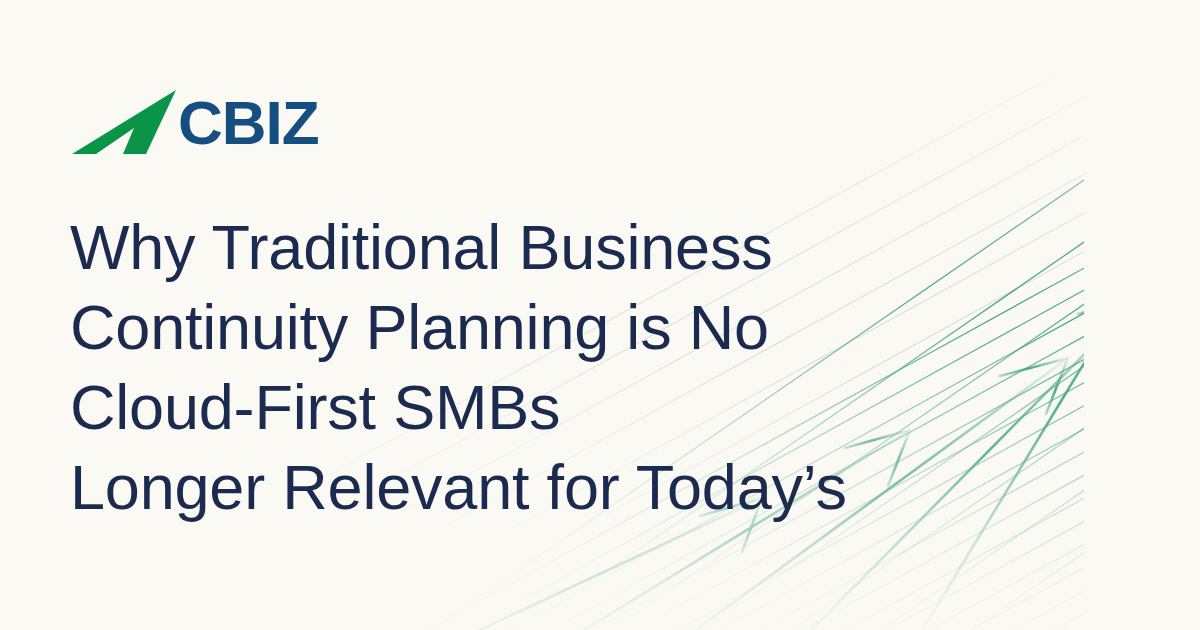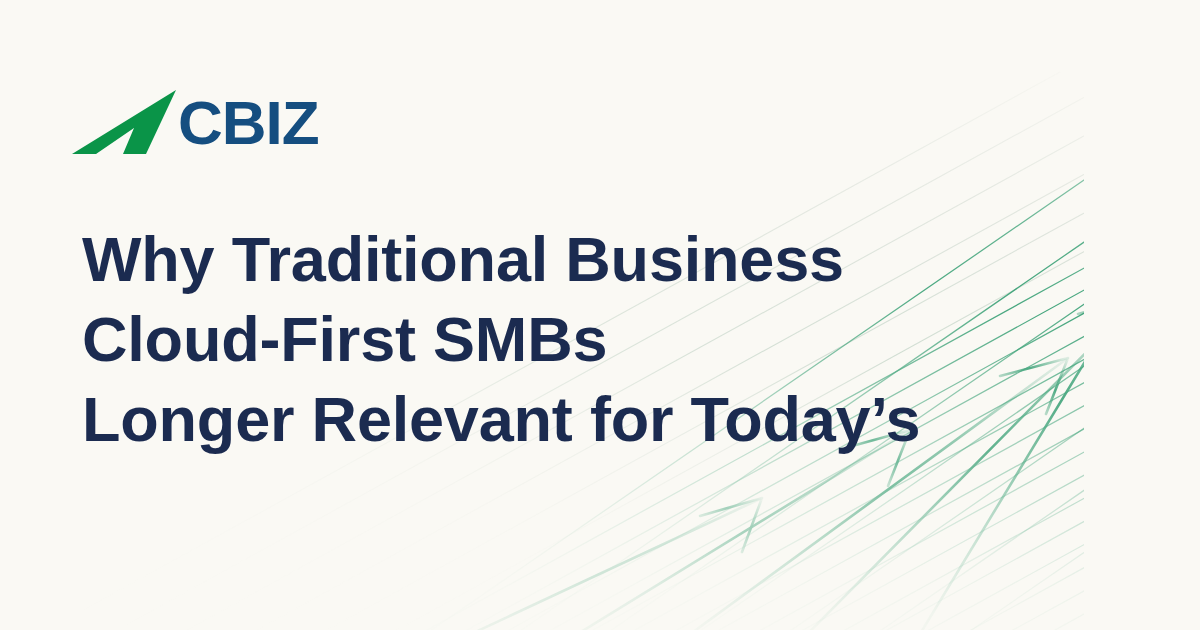--- a/index.html
+++ b/index.html
@@ -50,26 +50,26 @@
     display: block;
     margin-left: -2px;
   }
 
   
   .headline {
     position: absolute;
     left: 66px;
     top: 203px;
     width: 940px;
-    margin: 16px;
+    margin: 4px;
     color: #1b2b50;
     font-family: "Liberation Sans", sans-serif;
     font-size: 63px;
     line-height: 80px;
-    font-weight: 700;
+    font-weight: 400;
     letter-spacing: -0.2px;
     -webkit-font-smoothing: antialiased;
   }
   .headline .hl-line {
     display: block;
     white-space: nowrap;
   }
 </style>
 </head>
 <body>
@@ -175,17 +175,18 @@
     <svg class="logo-mark" viewBox="0 0 112 74" aria-hidden="true">
       <path d="M 108 2 L 4 66 L 28 66 L 66 40 L 55 66 L 78 66 Z" fill="#0a9448"></path>
     </svg>
     <svg class="logo-word" width="196" height="66" viewBox="0 0 196 66" aria-hidden="true">
       <text x="0" y="52" font-family="'Liberation Sans', sans-serif" font-size="62" font-weight="bold" letter-spacing="-1" fill="#154e80">CBIZ</text>
     </svg>
   </div>
 
   <h1 class="headline" style="color: rgb(27, 43, 80);">
     <span class="hl-line">Why Traditional Business</span>
+    <span class="hl-line">Continuity Planning is No</span>
     <span class="hl-line">Cloud-First SMBs</span>
     <span class="hl-line">Longer Relevant for Today’s</span>
   </h1>
 
 </div>
 
 </body></html>

